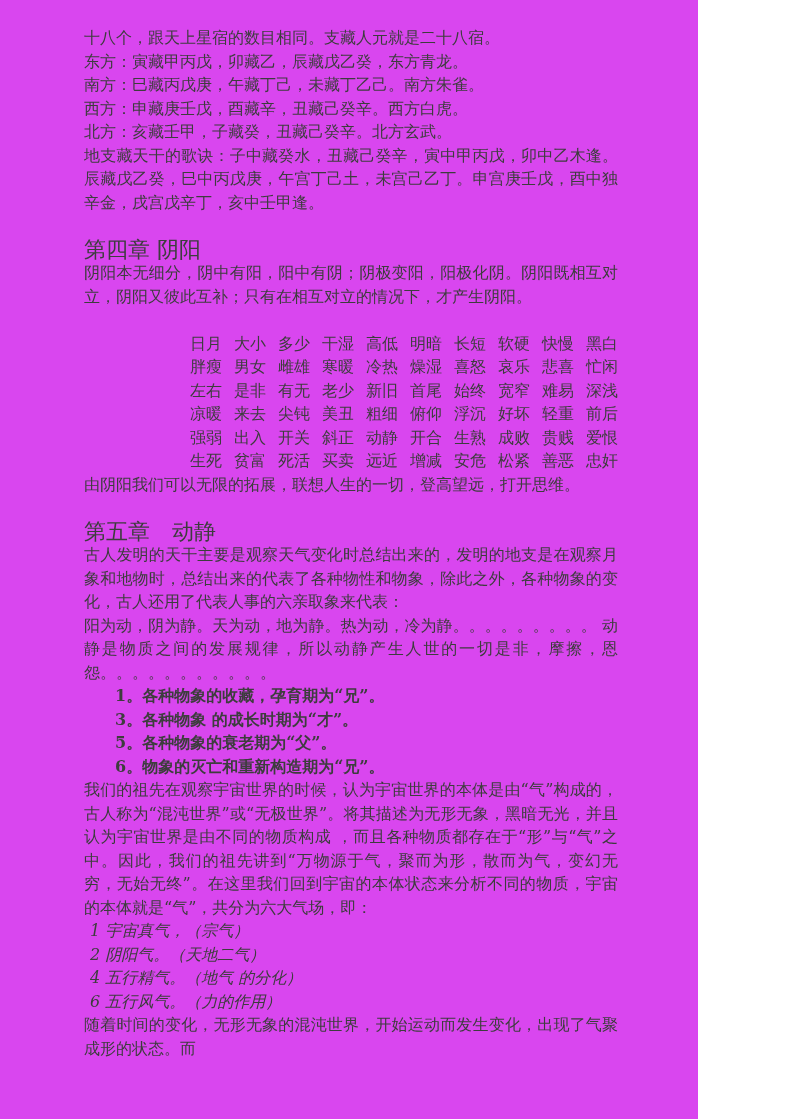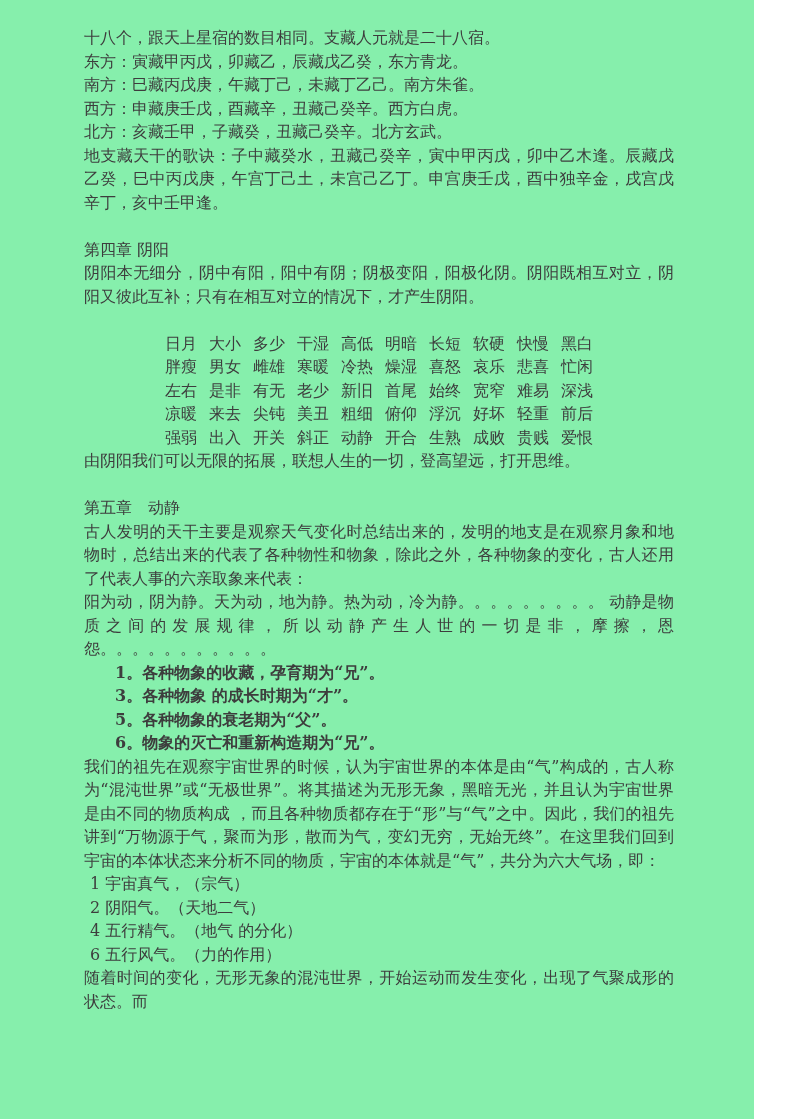--- a/index.html
+++ b/index.html
@@ -3,63 +3,64 @@
 <meta charset="utf-8">
 <style>
   html, body {
     margin: 0;
     padding: 0;
     background: #ffffff;
   }
   .page {
     position: relative;
     box-sizing: border-box;
-    width: 754px;
+    width: 698px;
     height: 1119px;
-    background: #86efac;
+    background: #d946ef;
     padding: 26px 80px 0 84px;
     font-family: "DejaVu Serif", "Liberation Serif", serif;
     font-size: 16px;
     line-height: 23.5px;
     color: #3d3d3d;
     overflow: hidden;
   }
   .para {
     margin: 0;
     text-align: justify;
   }
   .heading {
     margin: 0;
-    font-size: 16px;
+    font-size: 22px;
     font-weight: normal;
     text-align: left;
   }
   .gap-above {
     margin-top: 23.5px;
   }
   .pair-table {
-    text-align: center;
+    text-align: right;
   }
   .pair-row {
     white-space: nowrap;
   }
   .pair-cell {
     display: inline-block;
     width: 32px;
     margin-right: 12px;
   }
   .pair-cell:last-child {
     margin-right: 0;
   }
   .numbered-list {
     padding-left: 31px;
     font-weight: bold;
   }
   .qi-list {
     padding-left: 6px;
+    font-style: italic;
   }
   .list-line {
     margin: 0;
     text-align: left;
   }
 </style>
 </head>
 <body>
 
 <div class="page">
@@ -78,20 +79,21 @@
   <h2 class="heading gap-above">第四章 阴阳</h2>
 
   <p class="para">阴阳本无细分，阴中有阳，阳中有阴；阴极变阳，阳极化阴。阴阳既相互对立，阴阳又彼此互补；只有在相互对立的情况下，才产生阴阳。</p>
 
   <div class="pair-table gap-above">
     <div class="pair-row"><span class="pair-cell">日月</span><span class="pair-cell">大小</span><span class="pair-cell">多少</span><span class="pair-cell">干湿</span><span class="pair-cell">高低</span><span class="pair-cell">明暗</span><span class="pair-cell">长短</span><span class="pair-cell">软硬</span><span class="pair-cell">快慢</span><span class="pair-cell">黑白</span></div>
     <div class="pair-row"><span class="pair-cell">胖瘦</span><span class="pair-cell">男女</span><span class="pair-cell">雌雄</span><span class="pair-cell">寒暖</span><span class="pair-cell">冷热</span><span class="pair-cell">燥湿</span><span class="pair-cell">喜怒</span><span class="pair-cell">哀乐</span><span class="pair-cell">悲喜</span><span class="pair-cell">忙闲</span></div>
     <div class="pair-row"><span class="pair-cell">左右</span><span class="pair-cell">是非</span><span class="pair-cell">有无</span><span class="pair-cell">老少</span><span class="pair-cell">新旧</span><span class="pair-cell">首尾</span><span class="pair-cell">始终</span><span class="pair-cell">宽窄</span><span class="pair-cell">难易</span><span class="pair-cell">深浅</span></div>
     <div class="pair-row"><span class="pair-cell">凉暖</span><span class="pair-cell">来去</span><span class="pair-cell">尖钝</span><span class="pair-cell">美丑</span><span class="pair-cell">粗细</span><span class="pair-cell">俯仰</span><span class="pair-cell">浮沉</span><span class="pair-cell">好坏</span><span class="pair-cell">轻重</span><span class="pair-cell">前后</span></div>
     <div class="pair-row"><span class="pair-cell">强弱</span><span class="pair-cell">出入</span><span class="pair-cell">开关</span><span class="pair-cell">斜正</span><span class="pair-cell">动静</span><span class="pair-cell">开合</span><span class="pair-cell">生熟</span><span class="pair-cell">成败</span><span class="pair-cell">贵贱</span><span class="pair-cell">爱恨</span></div>
+    <div class="pair-row"><span class="pair-cell">生死</span><span class="pair-cell">贫富</span><span class="pair-cell">死活</span><span class="pair-cell">买卖</span><span class="pair-cell">远近</span><span class="pair-cell">增减</span><span class="pair-cell">安危</span><span class="pair-cell">松紧</span><span class="pair-cell">善恶</span><span class="pair-cell">忠奸</span></div>
   </div>
 
   <p class="para">由阴阳我们可以无限的拓展，联想人生的一切，登高望远，打开思维。</p>
 
   <h2 class="heading gap-above">第五章　动静</h2>
 
   <p class="para">古人发明的天干主要是观察天气变化时总结出来的，发明的地支是在观察月象和地物时，总结出来的代表了各种物性和物象，除此之外，各种物象的变化，古人还用了代表人事的六亲取象来代表：</p>
 
   <p class="para">阳为动，阴为静。天为动，地为静。热为动，冷为静。。。。。。。。。 动静是物质之间的发展规律，所以动静产生人世的一切是非，摩擦，恩怨。。。。。。。。。。。</p>
 

